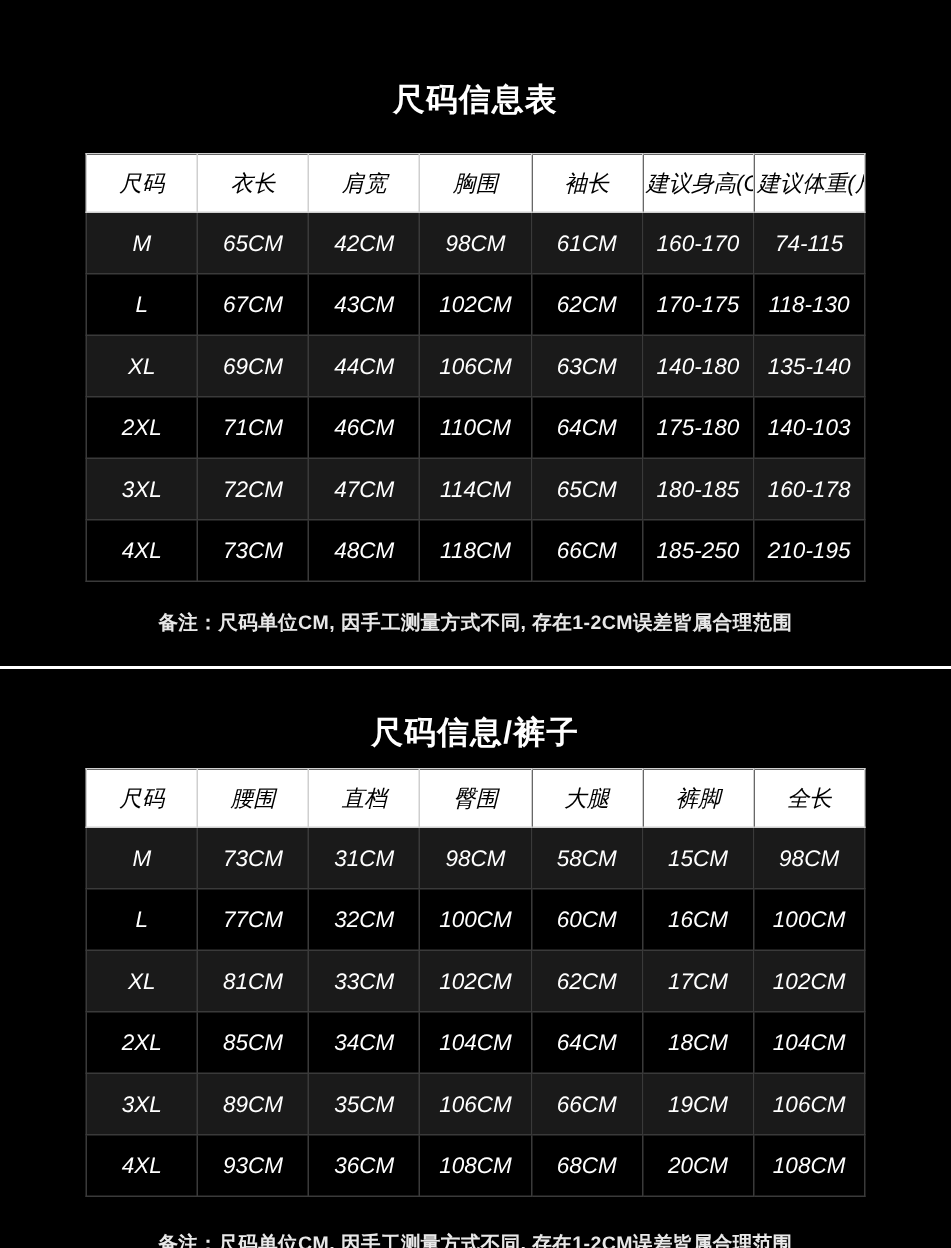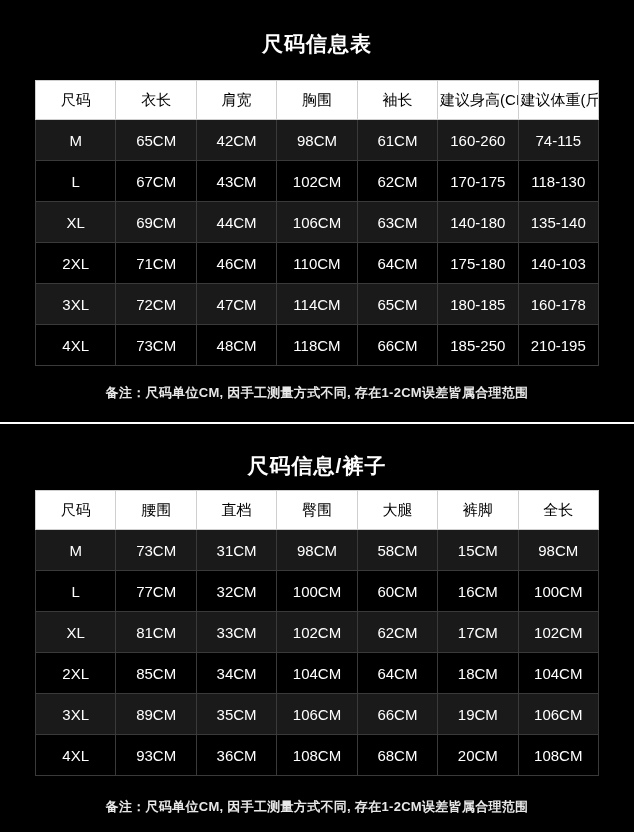--- a/index.html
+++ b/index.html
@@ -25,28 +25,29 @@
     width: 100%;
     box-sizing: border-box;
   }
   .section-title {
     text-align: center;
     font-size: 21px;
     font-weight: bold;
     color: #ffffff;
     letter-spacing: 1px;
   }
-  .sec1-title { padding-top: 20px; padding-bottom: 22px; margin-top: 10px; }
+  .sec1-title { padding-top: 52px; padding-bottom: 22px; }
   .sec2-title { padding-top: 28px; padding-bottom: 10px; }
 
   table.size-table {
     border-collapse: collapse;
-    width: 564px;
+    width: 520px;
     margin: 0 auto;
     table-layout: fixed;
+    font-style: italic;
   }
   table.size-table td, table.size-table th {
     text-align: center;
     font-size: 15px;
     font-weight: normal;
     color: #ffffff;
     height: 40px;
     padding: 0 2px;
     border: 1px solid #3a3a3a;
     white-space: nowrap;
@@ -105,21 +106,21 @@
           <th>建议体重(斤)</th>
         </tr>
       </thead>
       <tbody>
         <tr class="odd">
           <td>M</td>
           <td>65CM</td>
           <td>42CM</td>
           <td>98CM</td>
           <td>61CM</td>
-          <td>160-260</td>
+          <td>160-170</td>
           <td>74-115</td>
         </tr>
         <tr class="even">
           <td>L</td>
           <td>67CM</td>
           <td>43CM</td>
           <td>102CM</td>
           <td>62CM</td>
           <td>170-175</td>
           <td>118-130</td>

